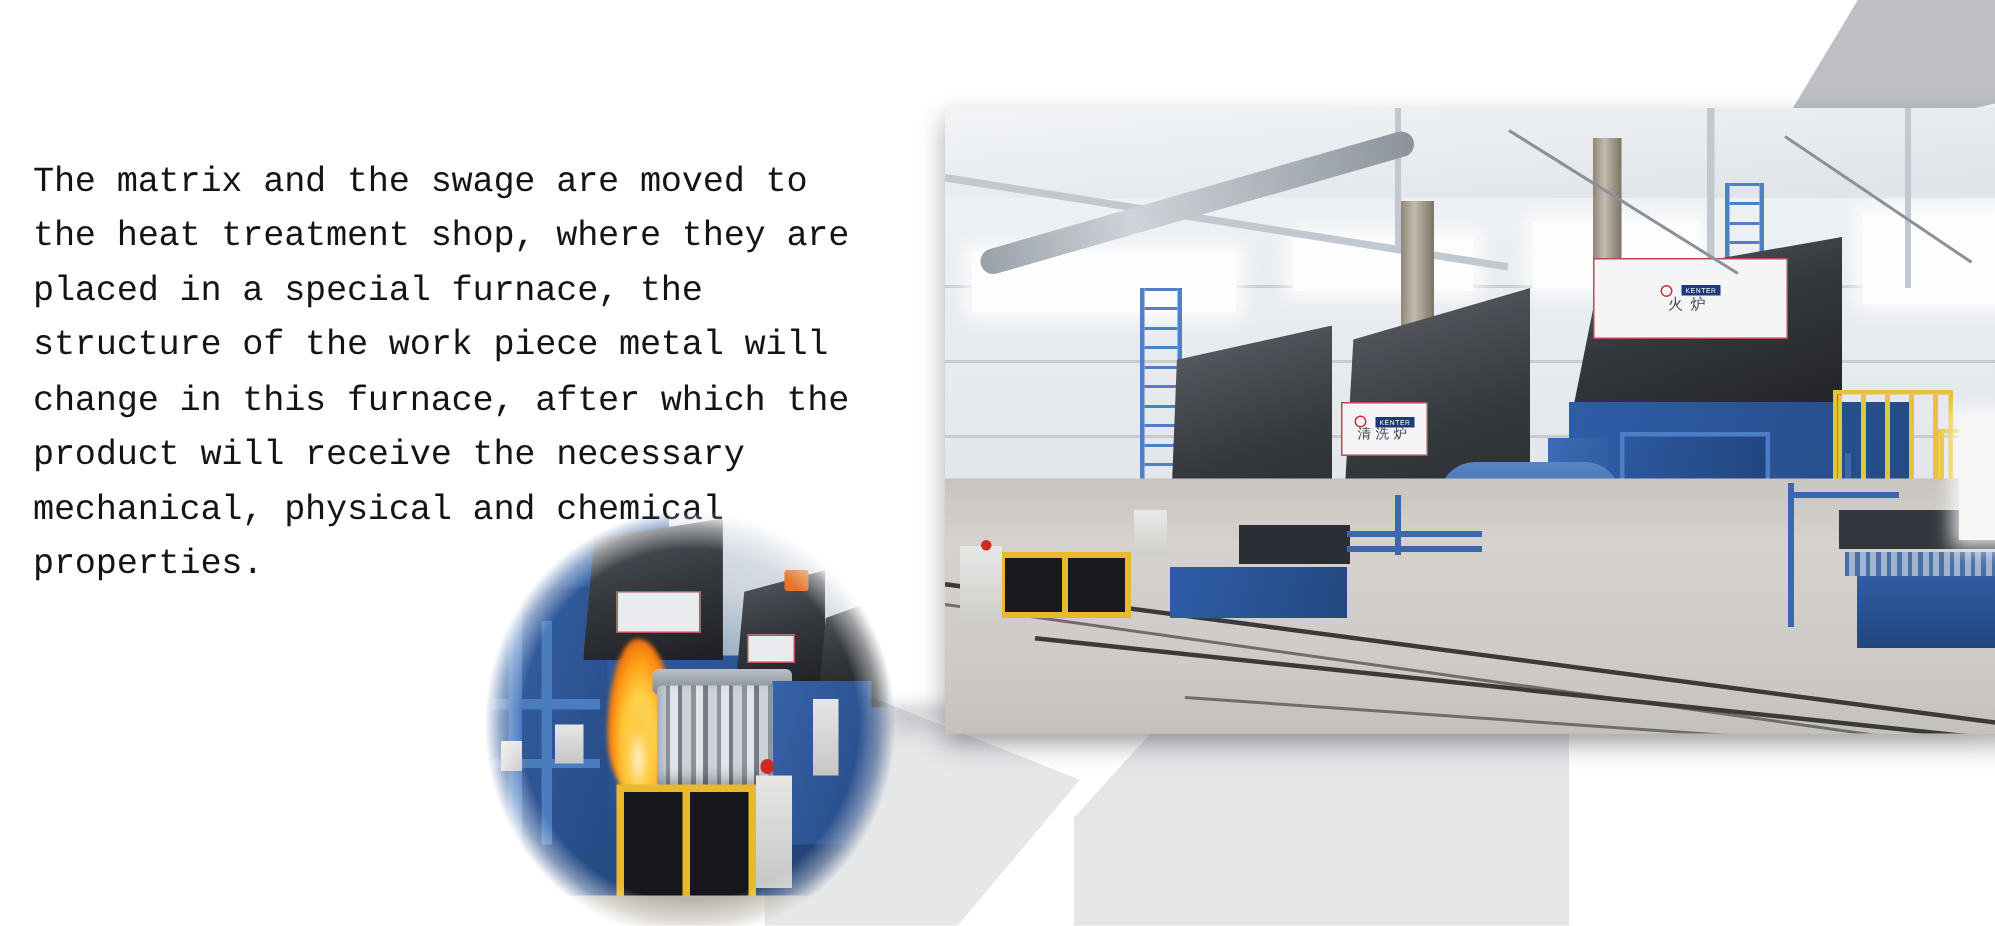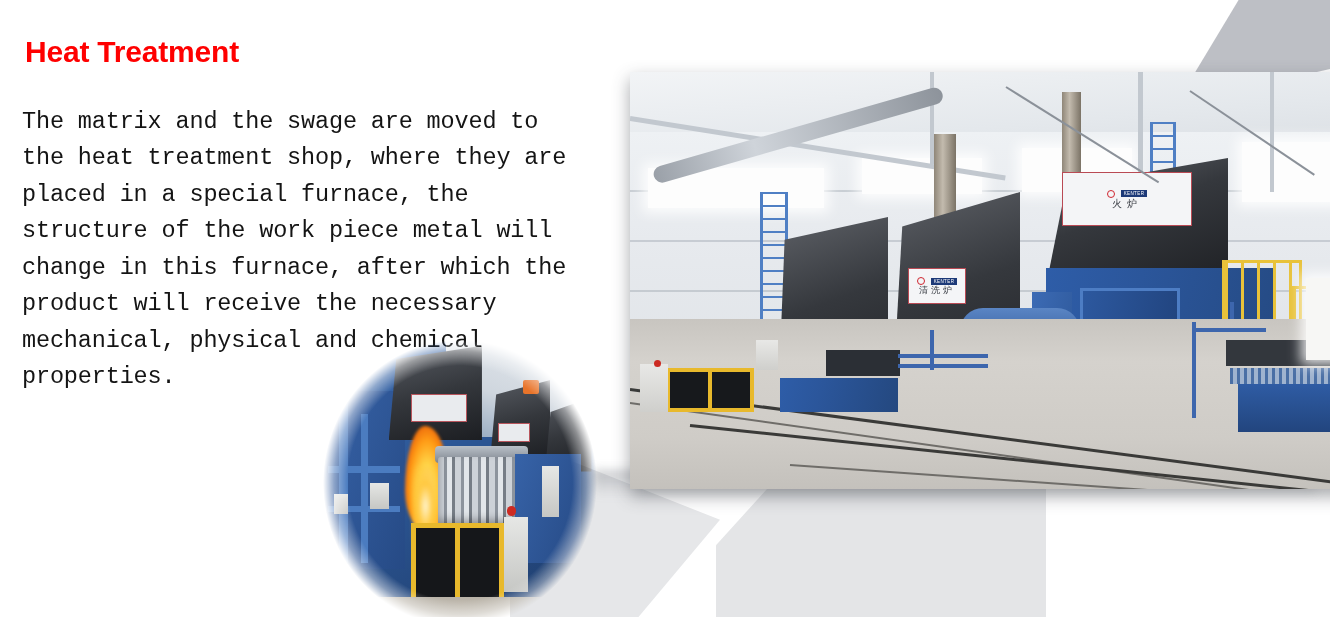--- a/index.html
+++ b/index.html
@@ -338,21 +338,20 @@
 </style>
 </head>
 <body>
 
 <div class="slide">
 
   <div class="deco deco-top-right"></div>
   <div class="deco deco-bottom-left"></div>
   <div class="deco deco-bottom-right"></div>
 
-  <h1 class="title">Heat Treatment</h1>
 
   <p class="body-copy">The matrix and the swage are moved to the heat treatment shop, where they are placed in a special furnace, the structure of the work piece metal will change in this furnace, after which the product will receive the necessary mechanical, physical and chemical properties.</p>
 
   <div class="deco deco-under-photo"></div>
 
   <figure class="photo-main">
     <div class="scene">
 
       <div class="m-ceiling"></div>
       <div class="m-wall-back"></div>
@@ -389,21 +388,21 @@
       <div class="m-body-blue" style="left:160px;top:300px;width:150px;height:92px"></div>
       <div class="m-body-blue" style="left:288px;top:250px;width:130px;height:140px"></div>
       <div class="m-body-blue" style="left:416px;top:196px;width:230px;height:186px"></div>
       <div class="m-body-blue" style="left:402px;top:220px;width:40px;height:150px;background:linear-gradient(105deg,#3c6bb5,#2a5392)"></div>
 
       <div class="m-body-blue" style="left:450px;top:216px;width:100px;height:166px;background:linear-gradient(100deg,#2d59a0,#1f4078);box-shadow:inset 0 0 0 3px #4d7dc4"></div>
 
       <div class="m-body-blue" style="left:330px;top:236px;width:120px;height:46px;border-radius:23px;background:linear-gradient(to bottom,#5a85c4,#2a5393)"></div>
       <div class="m-body-blue" style="left:944px;top:0;width:0;height:0"></div>
 
-      <div class="m-sign small" style="left:278px;top:196px;width:56px;height:34px">
+      <div class="m-sign small" style="left:264px;top:196px;width:56px;height:34px">
         <div class="sign-logos">
           <span class="sign-dot"></span>
           <span class="sign-badge">KENTER</span>
         </div>
         <div class="sign-cn">清洗炉</div>
       </div>
 
       <div class="m-sign" style="left:432px;top:100px;width:128px;height:52px">
         <div class="sign-logos">
           <span class="sign-dot"></span>

